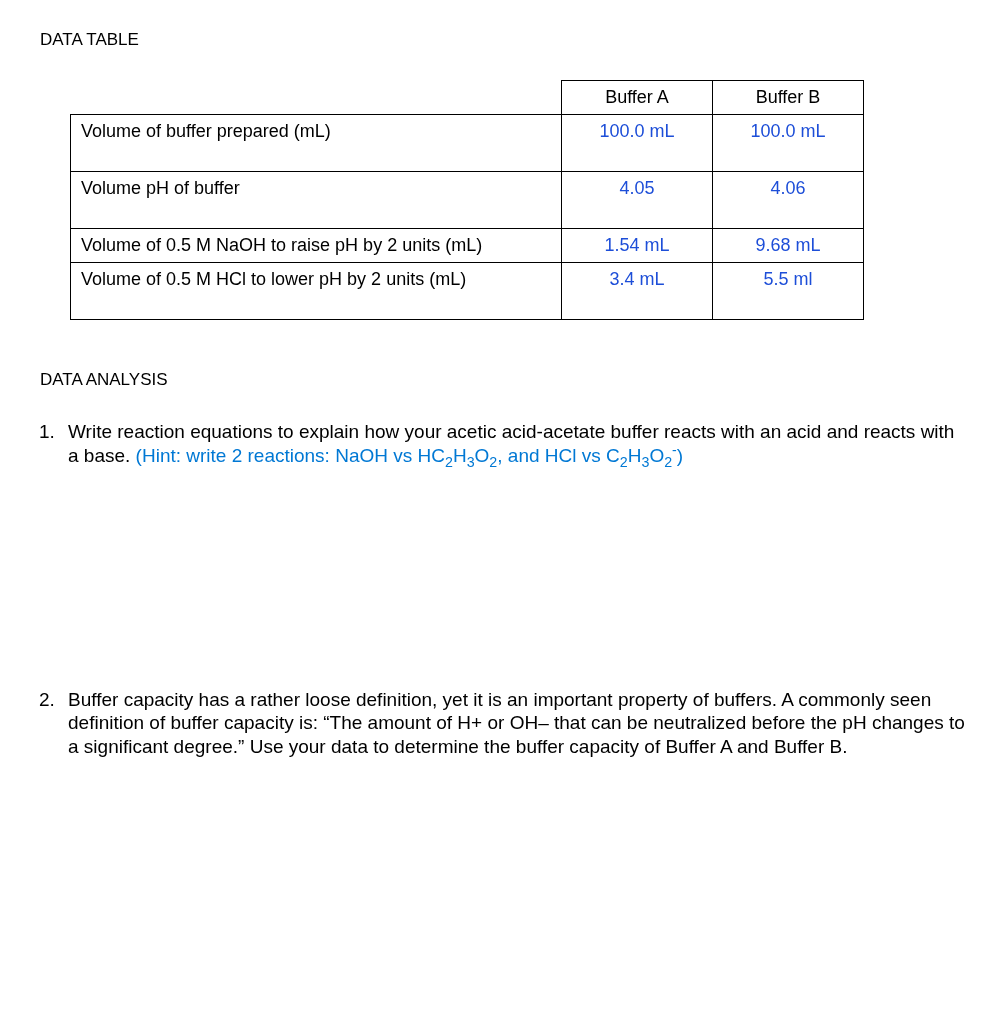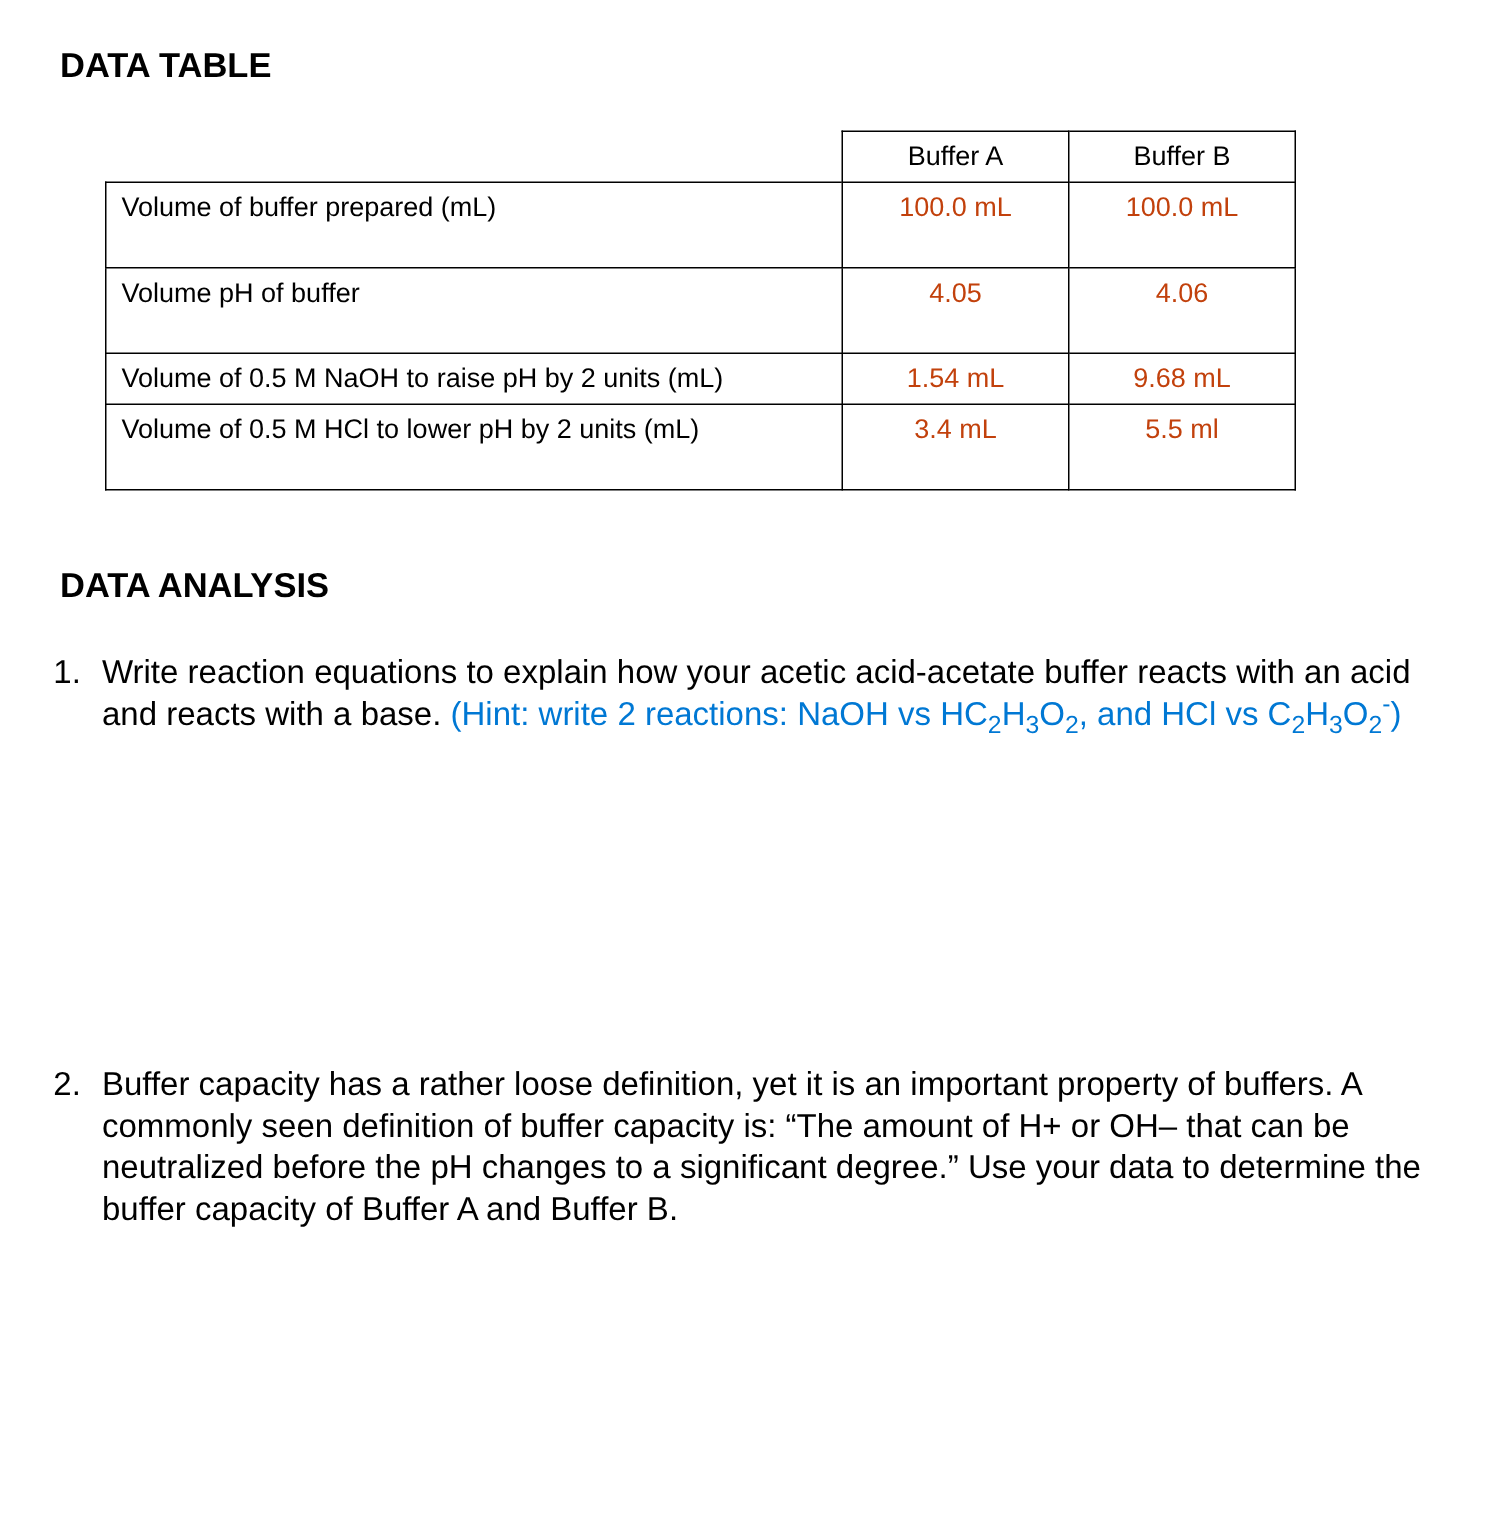--- a/index.html
+++ b/index.html
@@ -6,42 +6,42 @@
     font-family: Arial, Helvetica, sans-serif;
     font-size: 22px;
     color: #000;
     background: #fff;
     margin: 0;
     padding: 20px 40px;
     width: 1008px;
     box-sizing: border-box;
   }
   h2.section {
-    font-size: 23px;
-    font-weight: bold;
+    font-size: 17px;
+    font-weight: normal;
     margin: 10px 0 30px 0;
   }
   table.data {
     border-collapse: collapse;
     margin-left: 30px;
     margin-bottom: 50px;
   }
   table.data td, table.data th {
     border: 1px solid #000;
     padding: 6px 10px;
     font-size: 18px;
     font-weight: normal;
     text-align: left;
     vertical-align: top;
   }
   table.data th.empty {
     border: none;
   }
   table.data td.val {
-    color: #c2410c;
+    color: #1d4ed8;
     text-align: center;
     width: 130px;
   }
   table.data th.head {
     text-align: center;
     font-weight: normal;
     width: 130px;
   }
   table.data td.label {
     width: 470px;
@@ -56,21 +56,21 @@
   .sup { font-size: 0.75em; vertical-align: super; line-height: 0; }
   ol.questions {
     margin: 20px 0 0 20px;
     padding: 0;
     list-style: decimal;
   }
   ol.questions li {
     margin-bottom: 220px;
     padding-left: 8px;
     line-height: 1.25;
-    font-size: 22px;
+    font-size: 19px;
   }
   ol.questions li:last-child {
     margin-bottom: 40px;
   }
   .hint { color: #0078d4; }
 </style>
 </head>
 <body>
 
 <h2 class="section">DATA TABLE</h2>

